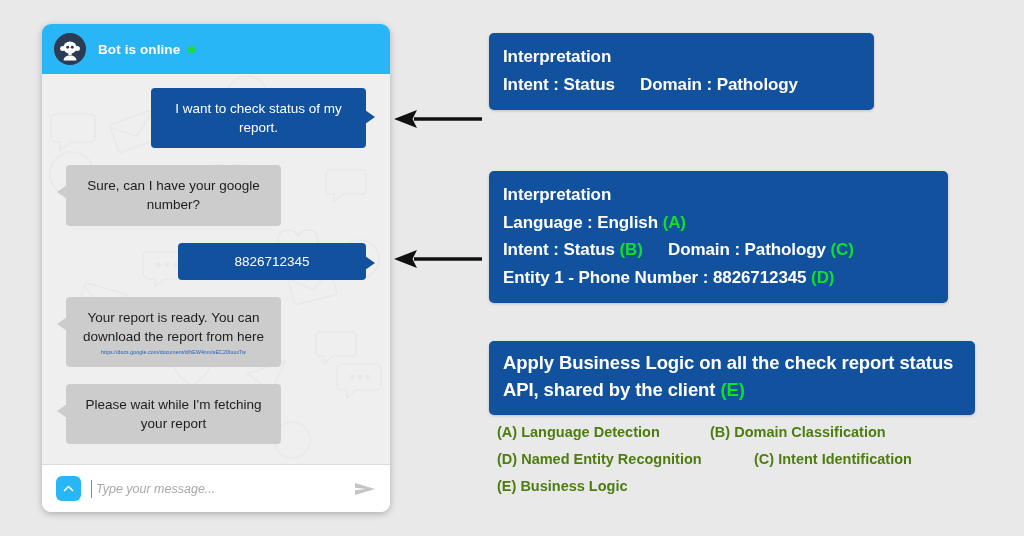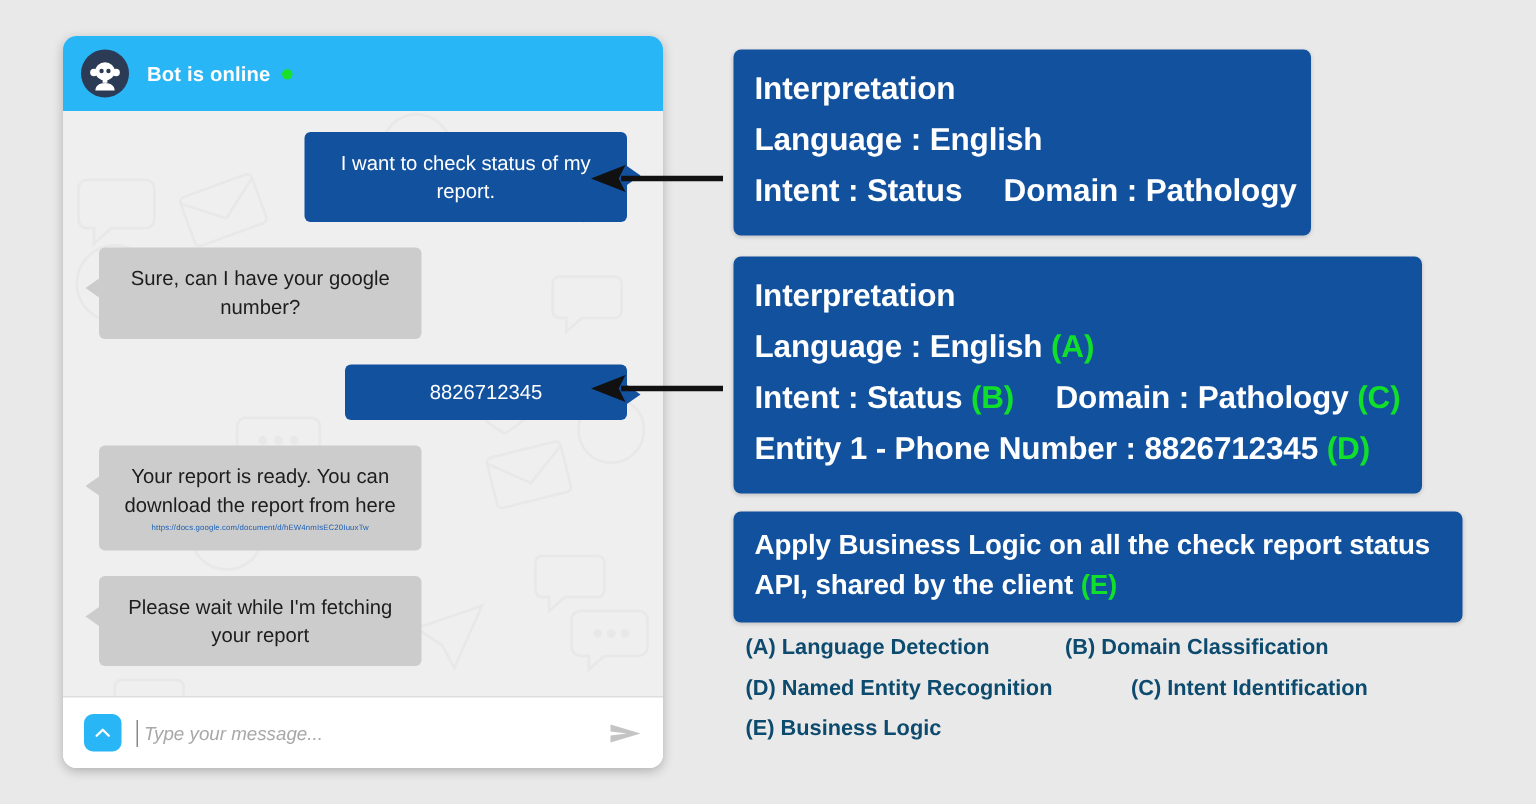--- a/index.html
+++ b/index.html
@@ -14,21 +14,21 @@
     background: #e9e9e9;
     font-family: "Liberation Sans", sans-serif;
     position: relative;
   }
 
   
   .chat-window {
     position: absolute;
     left: 42px;
     top: 24px;
-    width: 400px;
+    width: 348px;
     height: 488px;
     background: #ffffff;
     border-radius: 9px;
     box-shadow: 0 2px 7px rgba(0,0,0,0.25);
     overflow: hidden;
     display: flex;
     flex-direction: column;
   }
 
   .chat-header {
@@ -212,21 +212,21 @@
   .anno-box {
     position: absolute;
     background: #12519e;
     border-radius: 5px;
     color: #ffffff;
     padding: 10px 14px 12px 14px;
     box-shadow: 0 1px 3px rgba(0,0,0,0.18);
   }
 
   .anno-line {
-    font-size: 21px;
+    font-size: 17px;
     font-weight: bold;
     line-height: 1.62;
     white-space: nowrap;
     letter-spacing: -0.1px;
   }
 
   .tag { color: #10e02a; }
 
   #anno-1 { left: 489px; top: 33px;  width: 385px; }
   #anno-2 { left: 489px; top: 171px; width: 459px; }
@@ -243,21 +243,21 @@
     top: 423px;
     width: 470px;
   }
   .legend-row {
     display: flex;
     margin-bottom: 9px;
   }
   .legend-item {
     font-size: 14.5px;
     font-weight: bold;
-    color: #0c4a6e;
+    color: #4d7c0f;
     line-height: 1.25;
     white-space: nowrap;
   }
   .legend-item.col1 { width: 213px; flex: 0 0 213px; }
   .legend-item.col2 { flex: 1 1 auto; }
 </style>
 </head>
 <body>
 
 <div class="chat-window">
@@ -380,24 +380,20 @@
 </svg>
 
 <svg class="arrow" style="left:392px; top:245px;" width="92" height="28" aria-hidden="true">
   <line x1="22" y1="14" x2="90" y2="14" stroke="#111111" stroke-width="3.6"></line>
   <path d="M2 14 L25 5 L20.5 14 L25 23 Z" fill="#111111"></path>
 </svg>
 
 <div class="anno-box" id="anno-1">
   <div class="anno-line">Interpretation</div>
   <div class="anno-line">
-    <span>Language :</span>
-    <span>English</span>
-  </div>
-  <div class="anno-line">
     <span>Intent :</span>
     <span>Status</span>
     <span class="gap-wide"></span>
     <span>Domain :</span>
     <span>Pathology</span>
   </div>
 </div>
 
 <div class="anno-box" id="anno-2">
   <div class="anno-line">Interpretation</div>

